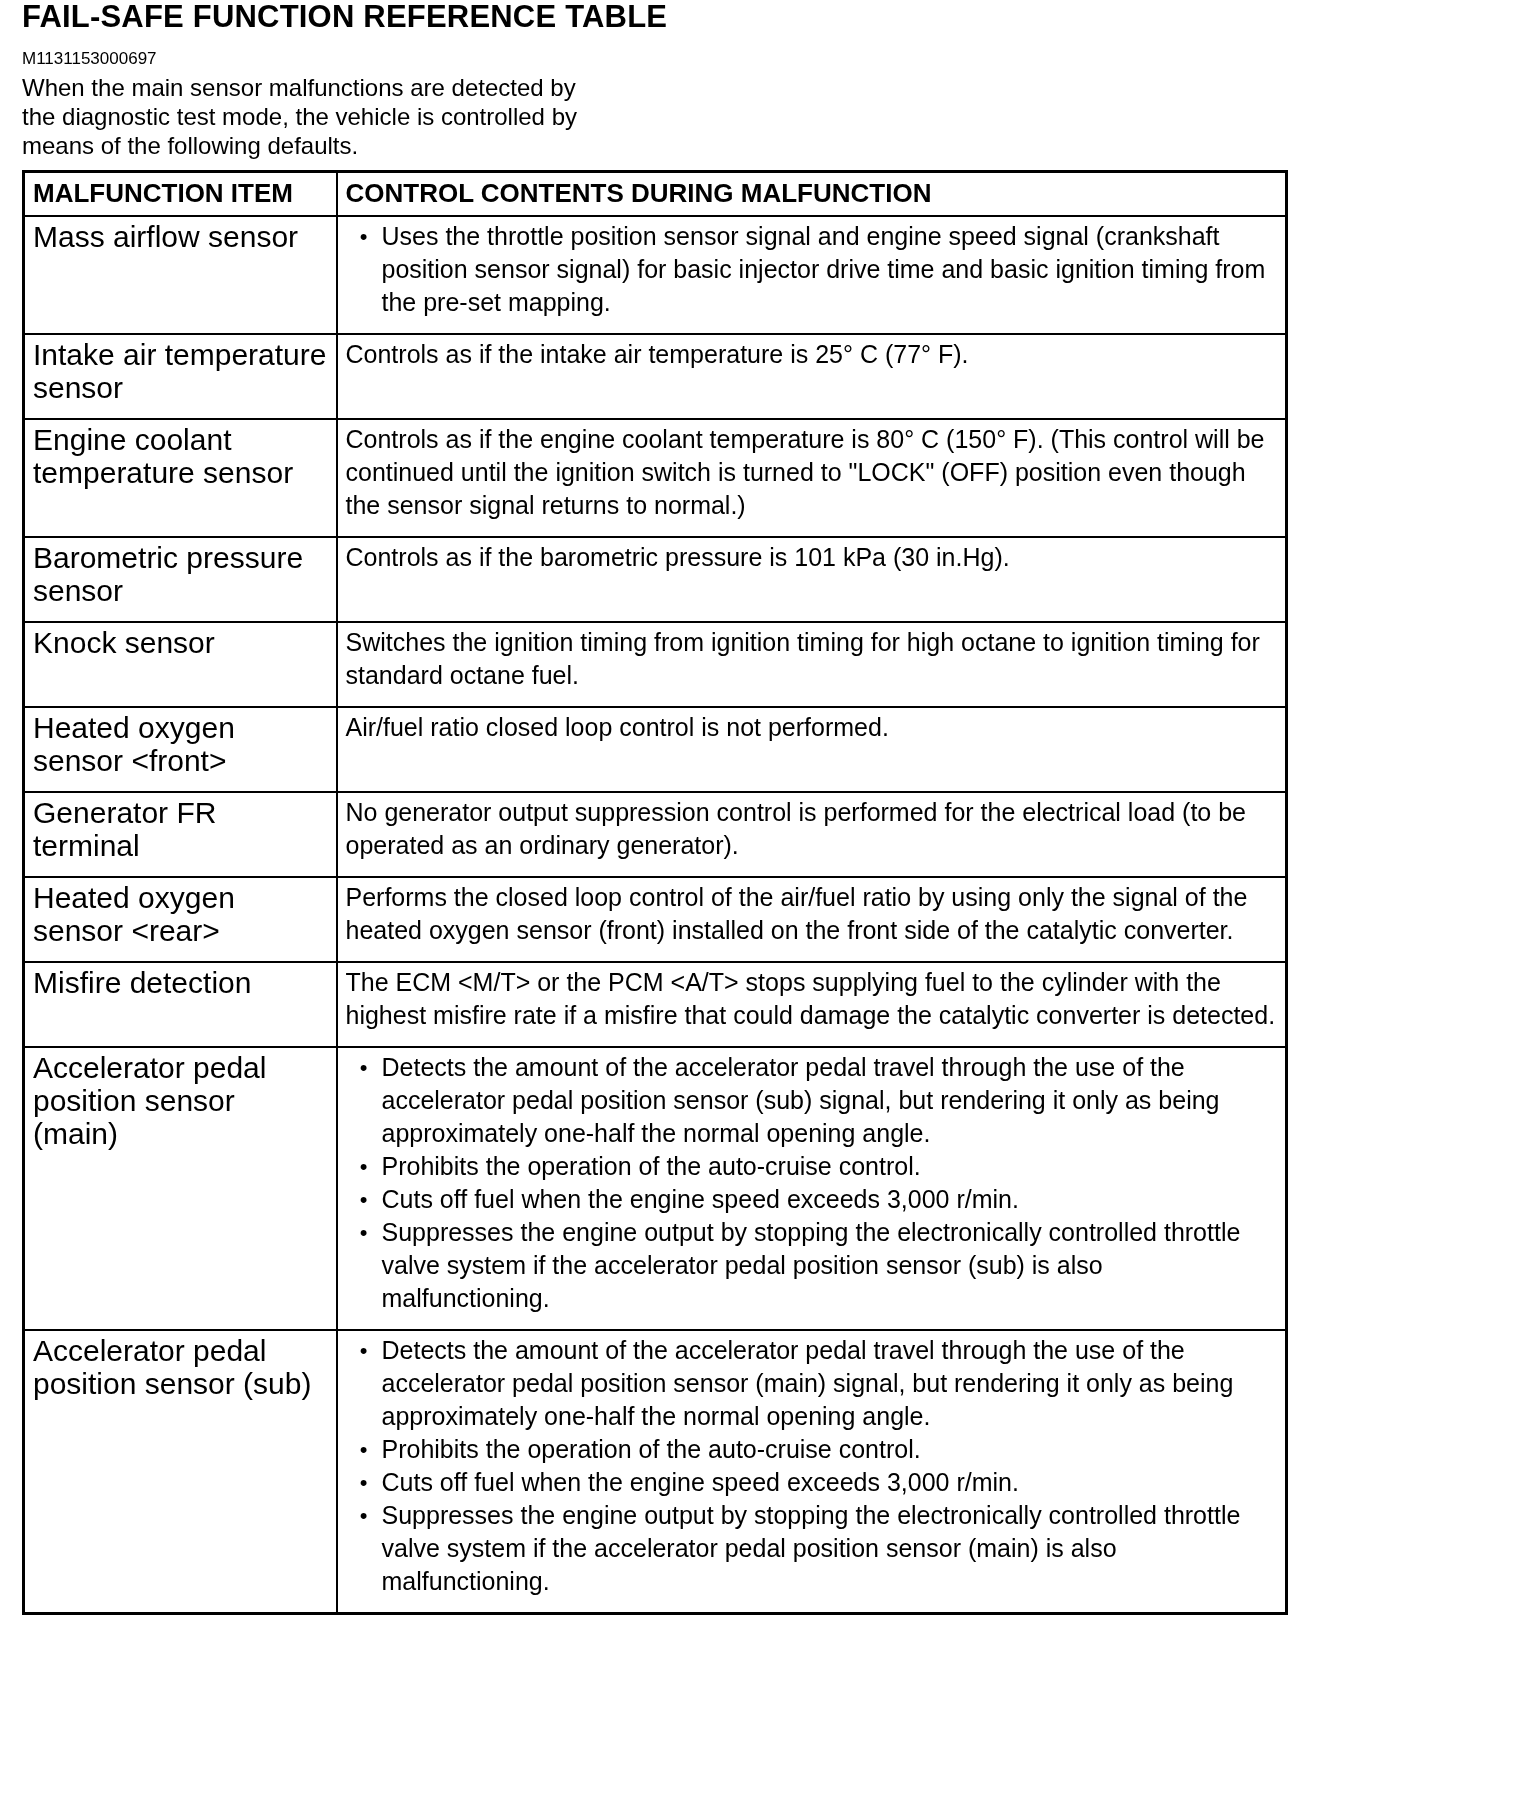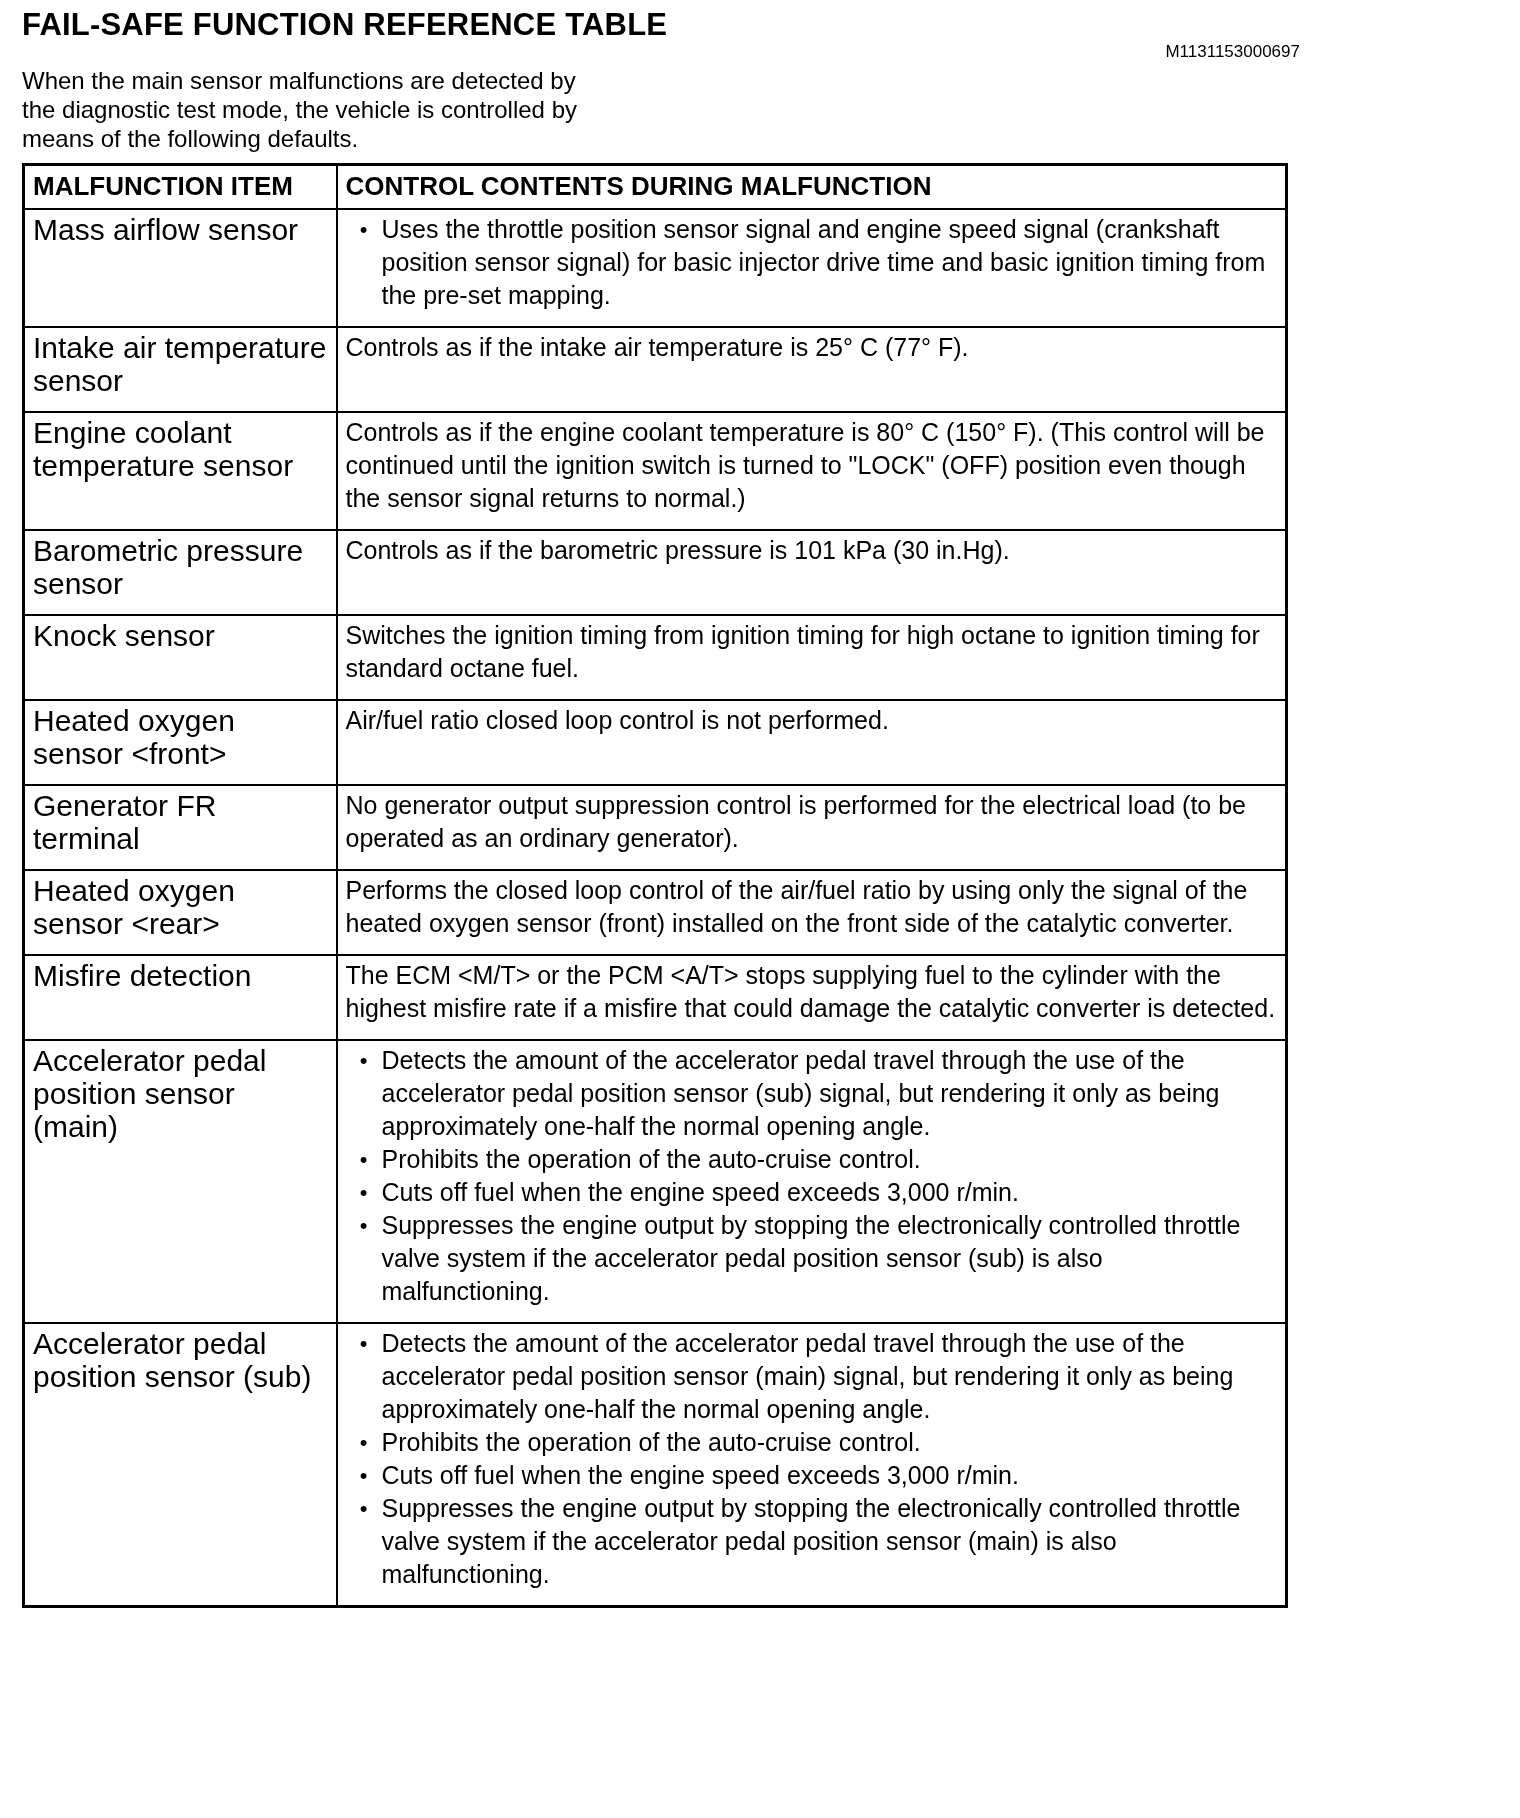--- a/index.html
+++ b/index.html
@@ -6,39 +6,39 @@
   html, body { margin: 0; padding: 0; background: #ffffff; }
   body {
     font-family: "Liberation Sans", sans-serif;
     color: #000000;
     -webkit-font-smoothing: antialiased;
   }
   .page {
     width: 1520px;
     min-height: 1818px;
     background: #ffffff;
-    padding: 8px 20px 20px 22px;
+    padding: 0 20px 20px 22px;
     position: relative;
   }
   .content {
     width: 1266px;
   }
   .page-title {
     font-size: 31px;
     font-weight: bold;
     margin: 0;
     padding: 0;
     line-height: 1.1;
     letter-spacing: 0.2px;
   }
   .doc-code {
-    text-align: right;
+    text-align: left;
     font-size: 17px;
     line-height: 1.1;
-    margin-top: 1px;
+    margin-top: 16px;
     width: 1278px;
   }
   .intro {
     font-size: 24px;
     line-height: 29px;
     margin: 4px 0 10px 0;
     white-space: pre-line;
   }
   table.failsafe {
     border-collapse: collapse;

